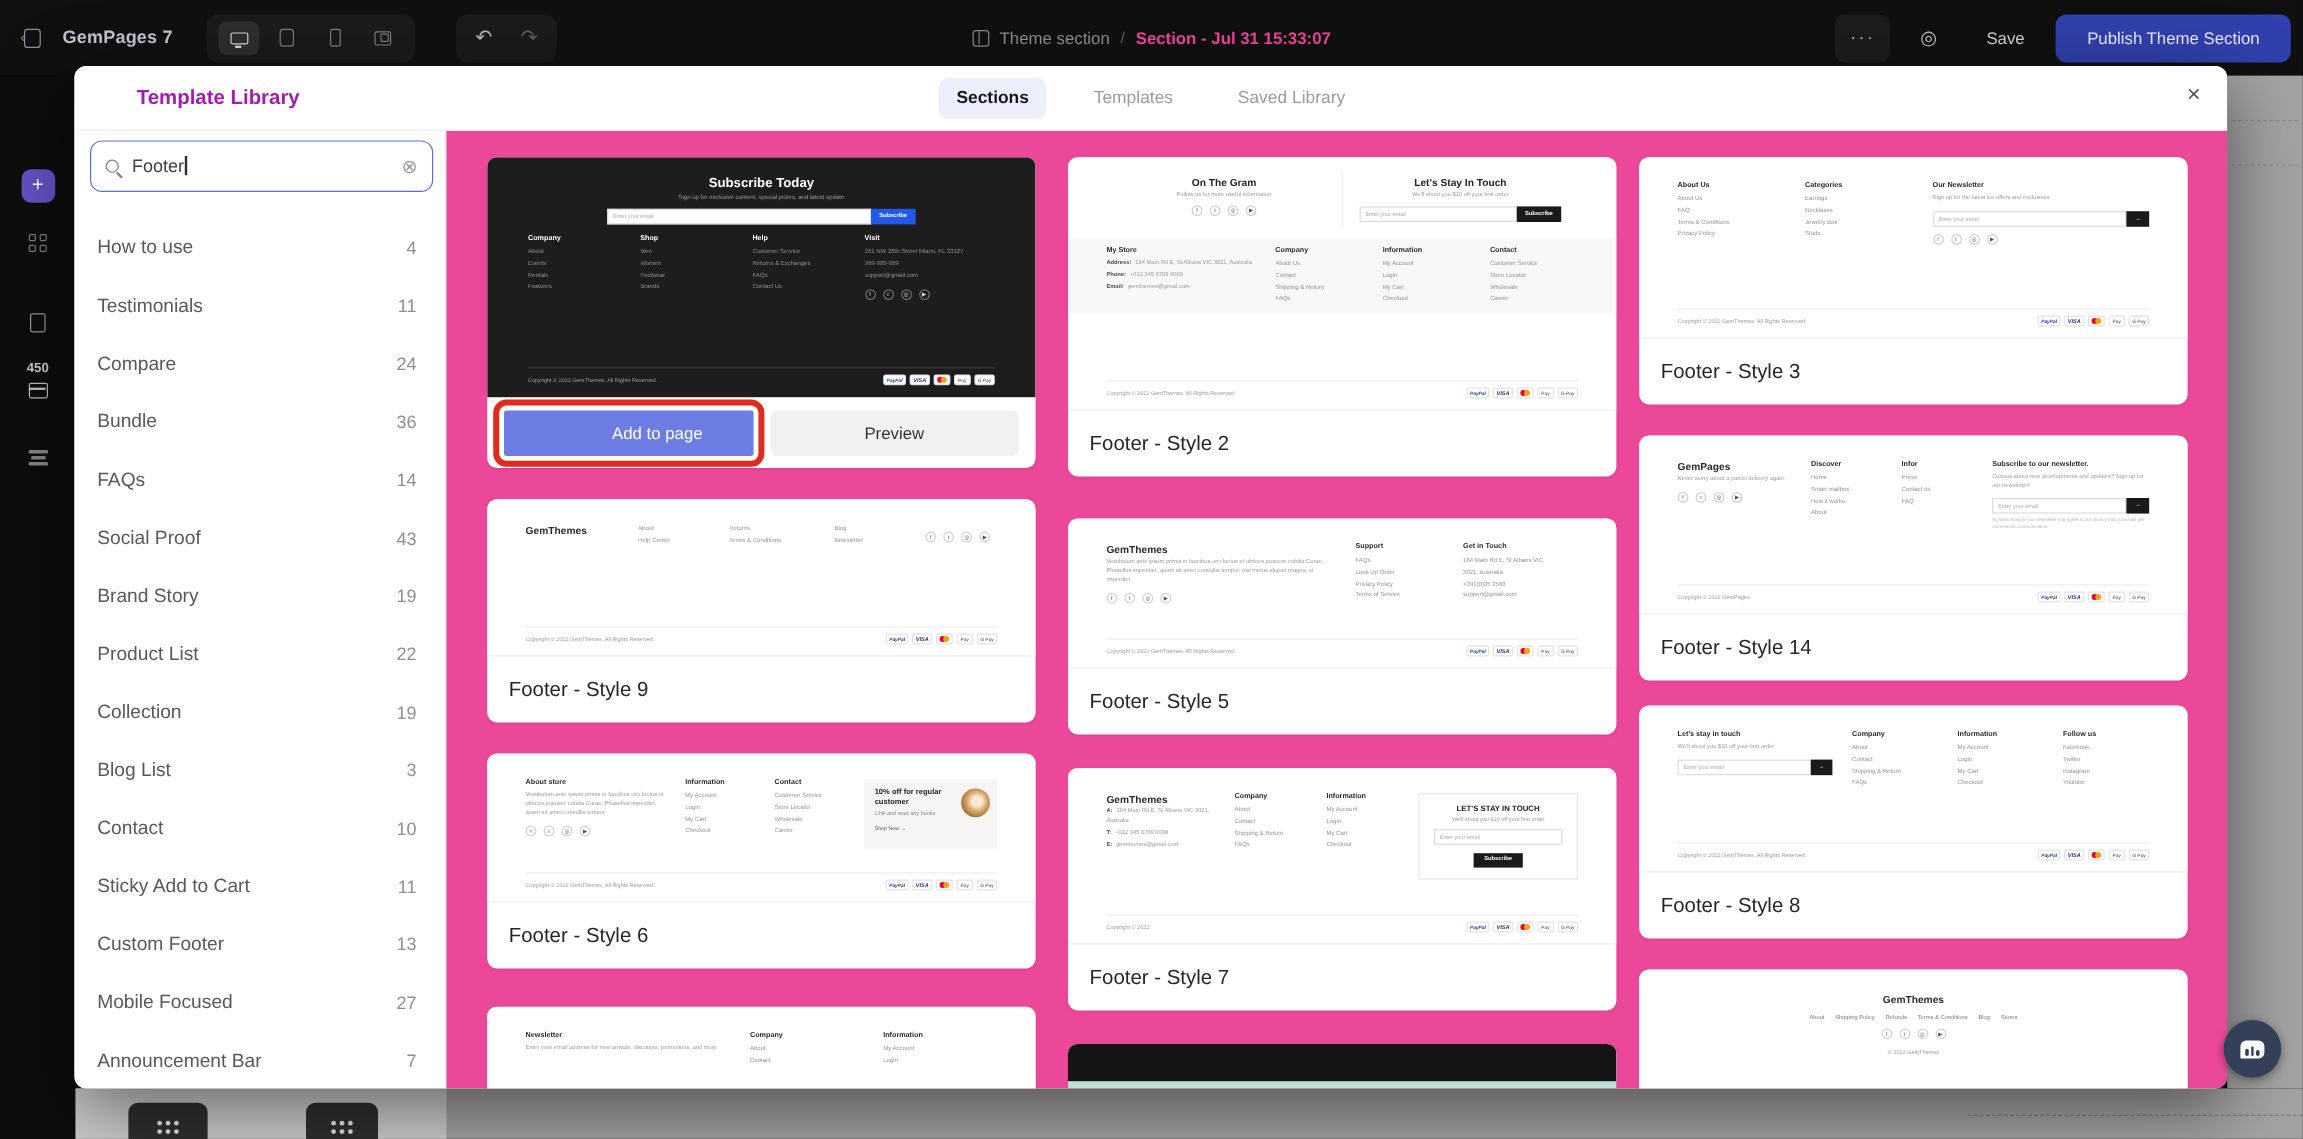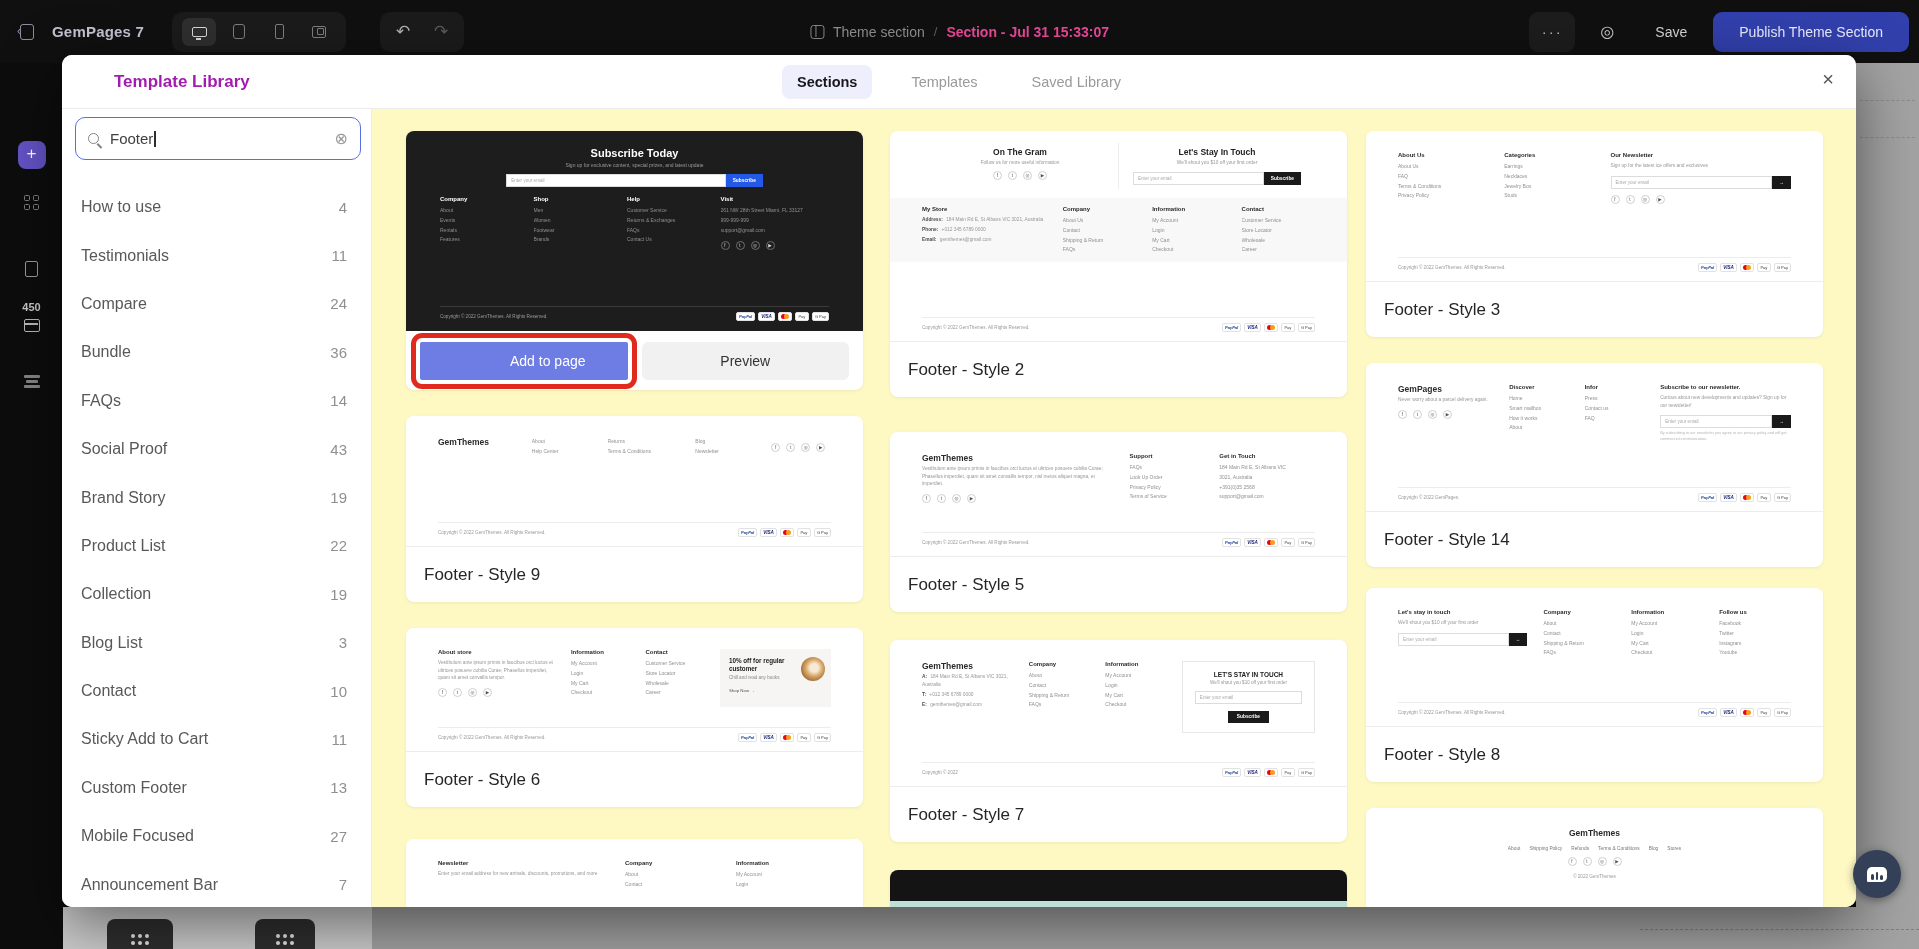--- a/index.html
+++ b/index.html
@@ -78,21 +78,21 @@
   .mag::after { content:""; position:absolute; left:9px; top:9px; width:6px; height:1.6px; background:#848484; transform:rotate(45deg); transform-origin:0 0; }
   .search-text { margin-left:11px; font-size:15px; color:#404040; }
   .caret { display:inline-block; width:1.2px; height:16px; background:#2e2e2e; vertical-align:-3px; margin-left:1px; }
   .search-clear { margin-left:auto; color:#9a9a9a; font-size:16px; cursor:pointer; }
   #cat-list { position:absolute; left:0; top:74px; width:100%; }
   .cat-row { height:48.4px; display:flex; align-items:center; padding:0 24px 0 19px; cursor:pointer; }
   .cat-label { font-size:16px; color:#585858; }
   .cat-count { margin-left:auto; font-size:15px; color:#8f8f8f; }
 
   
-  #m-main { position:absolute; left:310px; top:54px; width:1484px; height:798px; background:#fef9c3; overflow:hidden; }
+  #m-main { position:absolute; left:310px; top:54px; width:1484px; height:798px; background:#ec4899; overflow:hidden; }
   .card { position:absolute; width:457px; background:#fff; border-radius:8px; overflow:hidden; box-shadow:0 1px 3px rgba(15,15,15,.07); }
   .card-foot { border-top:1px solid #ededed; height:56px; display:flex; align-items:center; padding:0 18px; }
   .card-title { font-size:17px; color:#262626; }
   .btn-row { height:59px; display:flex; align-items:center; gap:14px; padding:0 14px; }
   .btn-slot { flex:1; position:relative; display:flex; }
   .mini-btn { flex:1; height:38px; border-radius:6px; display:flex; align-items:center; justify-content:center; font-size:14px; cursor:pointer; }
   .mini-btn.add { background:#6d7de4; color:#fff; }
   .mini-btn.prev { background:#f1f1f1; color:#333; }
   .annotated { outline:5px solid #e02a1d; outline-offset:4px; border-radius:2px;padding-left:48px; }
 

